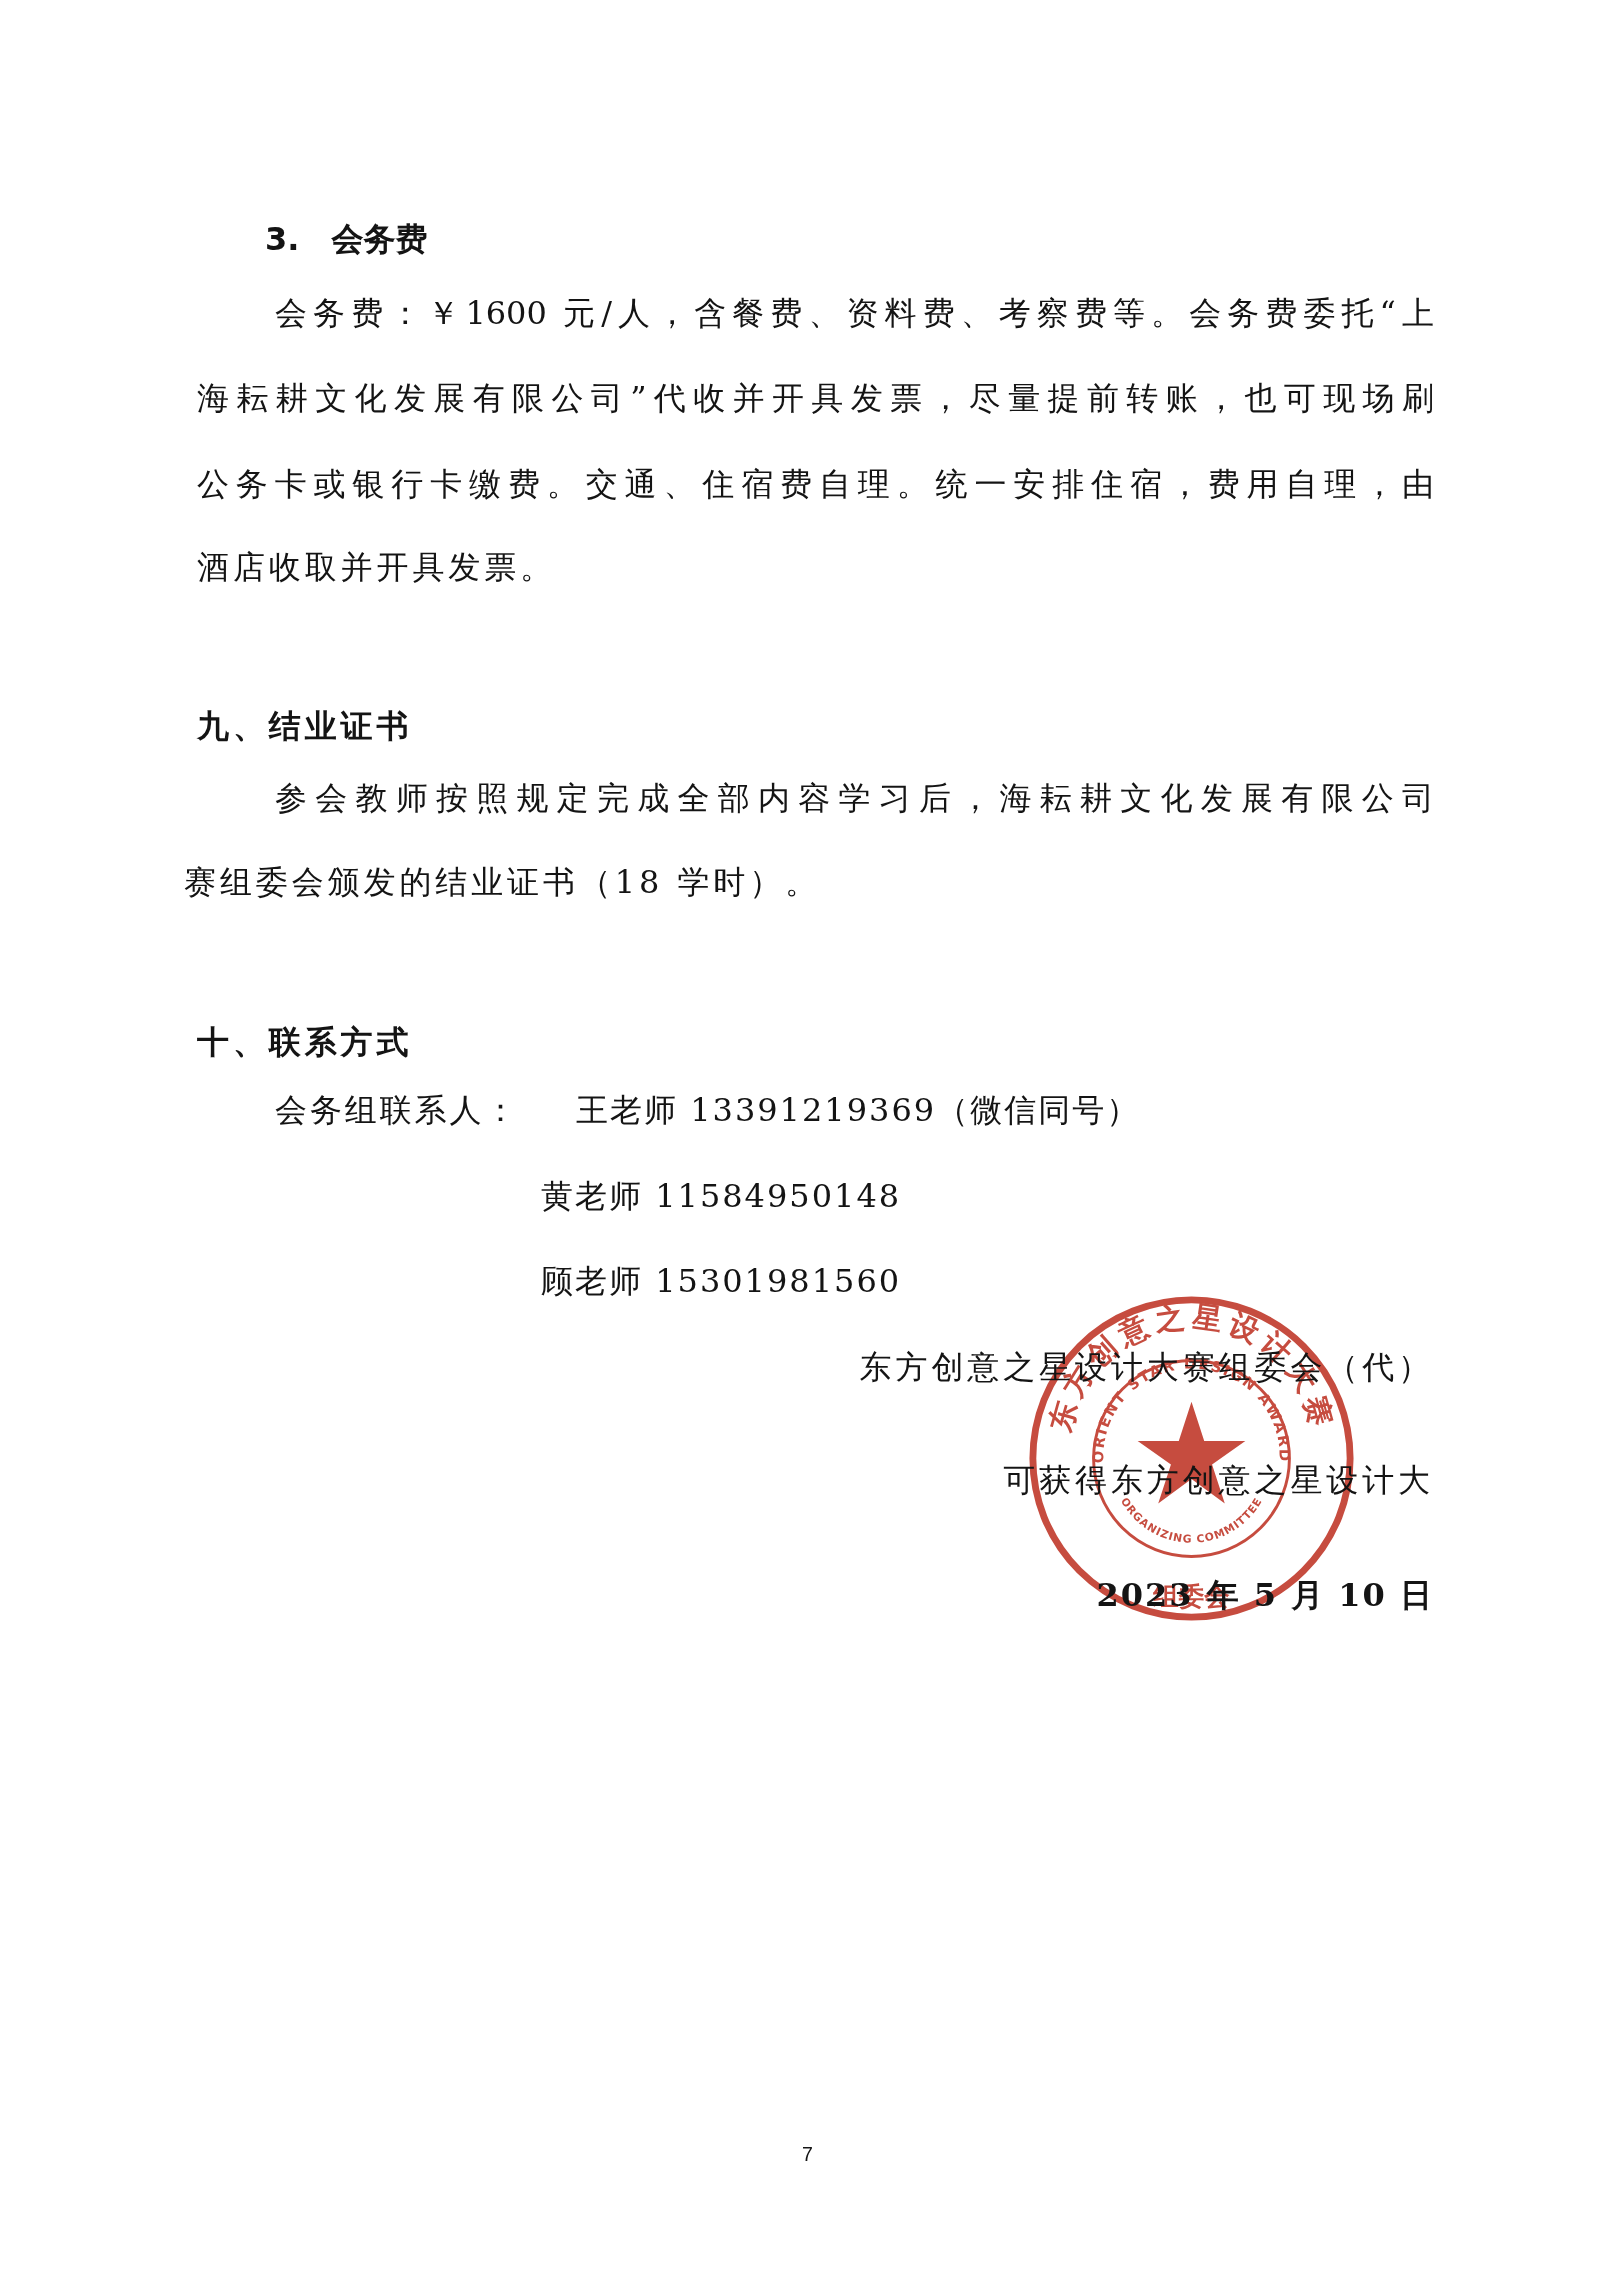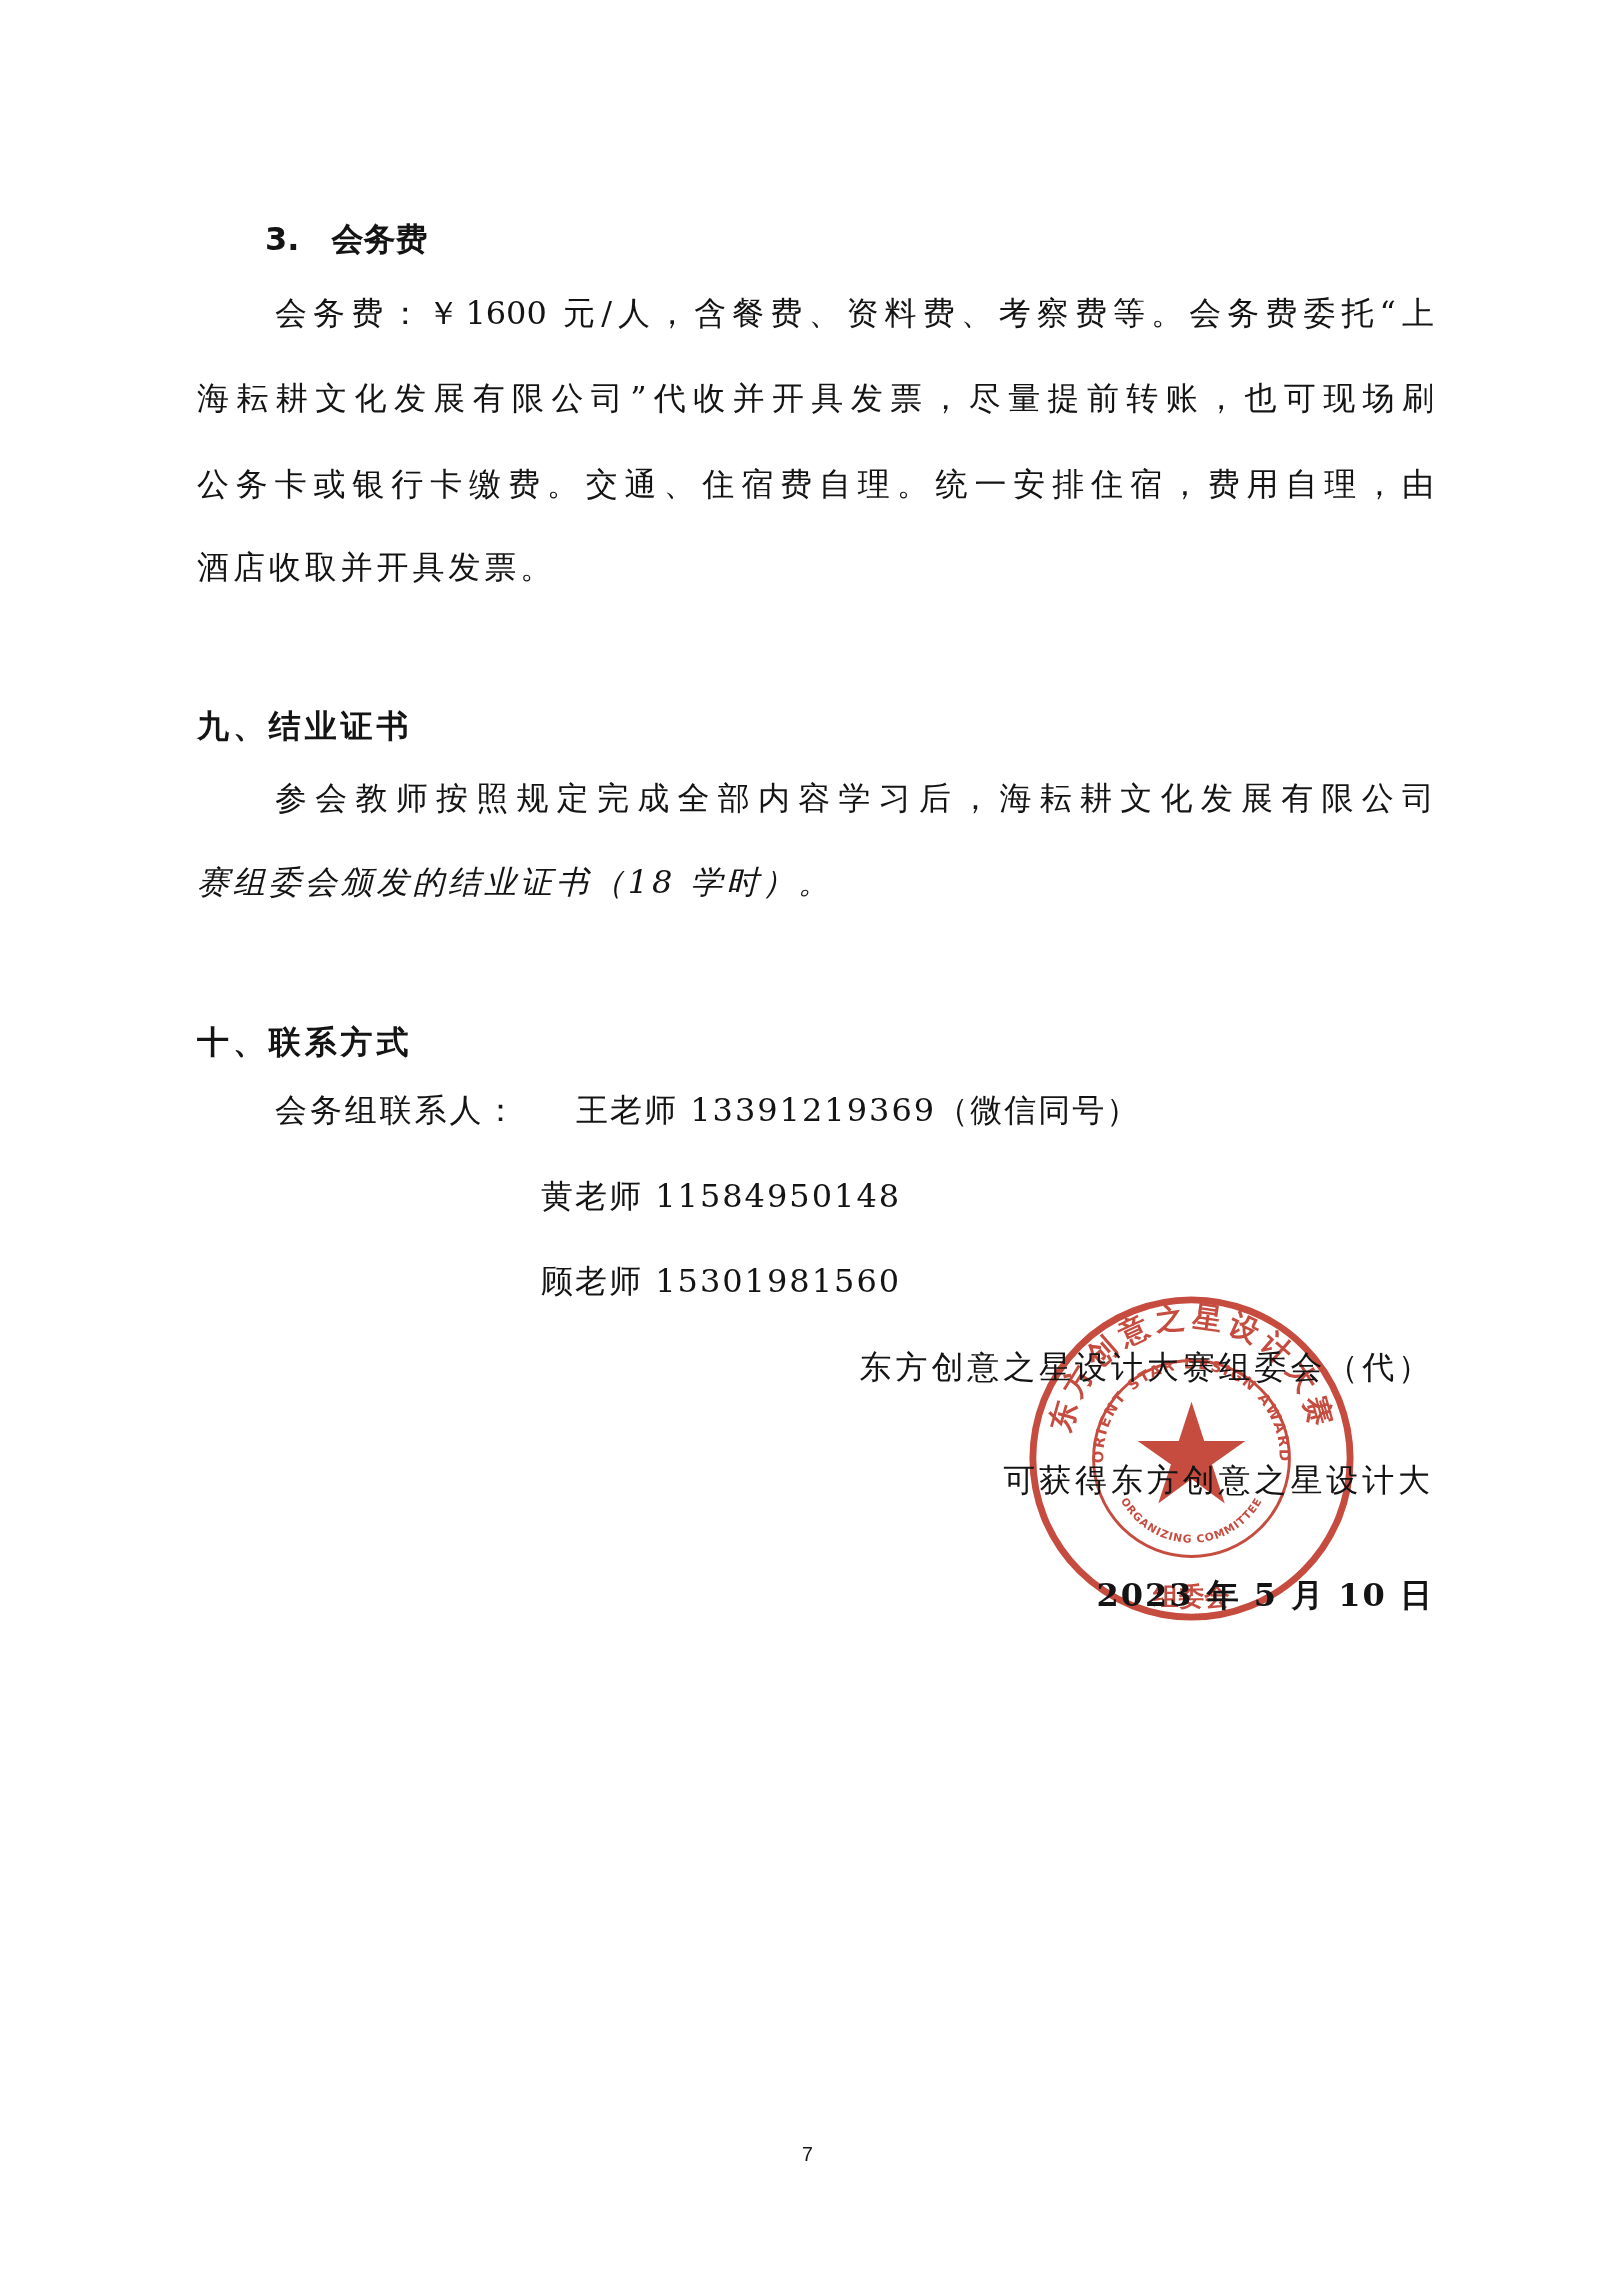--- a/index.html
+++ b/index.html
@@ -19,21 +19,21 @@
   <div class="line heading" style="left:265px; top:176px;">3.　会务费</div>
 
   <div class="line just" style="left:275px; top:294px; width:1159px;">会务费：￥1600 元/人，含餐费、资料费、考察费等。会务费委托“上</div>
   <div class="line just" style="left:197px; top:379px; width:1237px;">海耘耕文化发展有限公司”代收并开具发票，尽量提前转账，也可现场刷</div>
   <div class="line just" style="left:197px; top:465px; width:1237px;">公务卡或银行卡缴费。交通、住宿费自理。统一安排住宿，费用自理，由</div>
   <div class="line" style="left:197px; top:548px; letter-spacing:3.9px;">酒店收取并开具发票。</div>
 
   <div class="line heading" style="left:197px; top:663px; letter-spacing:3.9px;">九、结业证书</div>
 
   <div class="line just" style="left:275px; top:779px; width:1159px;">参会教师按照规定完成全部内容学习后，海耘耕文化发展有限公司</div>
-  <div class="line" style="left:197px; top:863px; letter-spacing:3.9px;font-style:italic;">赛组委会颁发的结业证书（18 学时）。</div>
+  <div class="line" style="left:184px; top:863px; letter-spacing:3.9px;">赛组委会颁发的结业证书（18 学时）。</div>
 
   <div class="line heading" style="left:197px; top:979px; letter-spacing:3.9px;">十、联系方式</div>
 
   <div class="line" style="left:275px; top:1091px; letter-spacing:2.9px;">会务组联系人：</div>
   <div class="line" style="left:560px; top:1091px; letter-spacing:2px;margin-left:16px;">王老师  13391219369（微信同号）</div>
   <div class="line" style="left:541px; top:1177px; letter-spacing:2px;">黄老师 11584950148</div>
   <div class="line" style="left:541px; top:1262px; letter-spacing:2px;">顾老师 15301981560</div>
 
   <svg class="stamp" viewBox="0 0 336 336">
     <defs>

